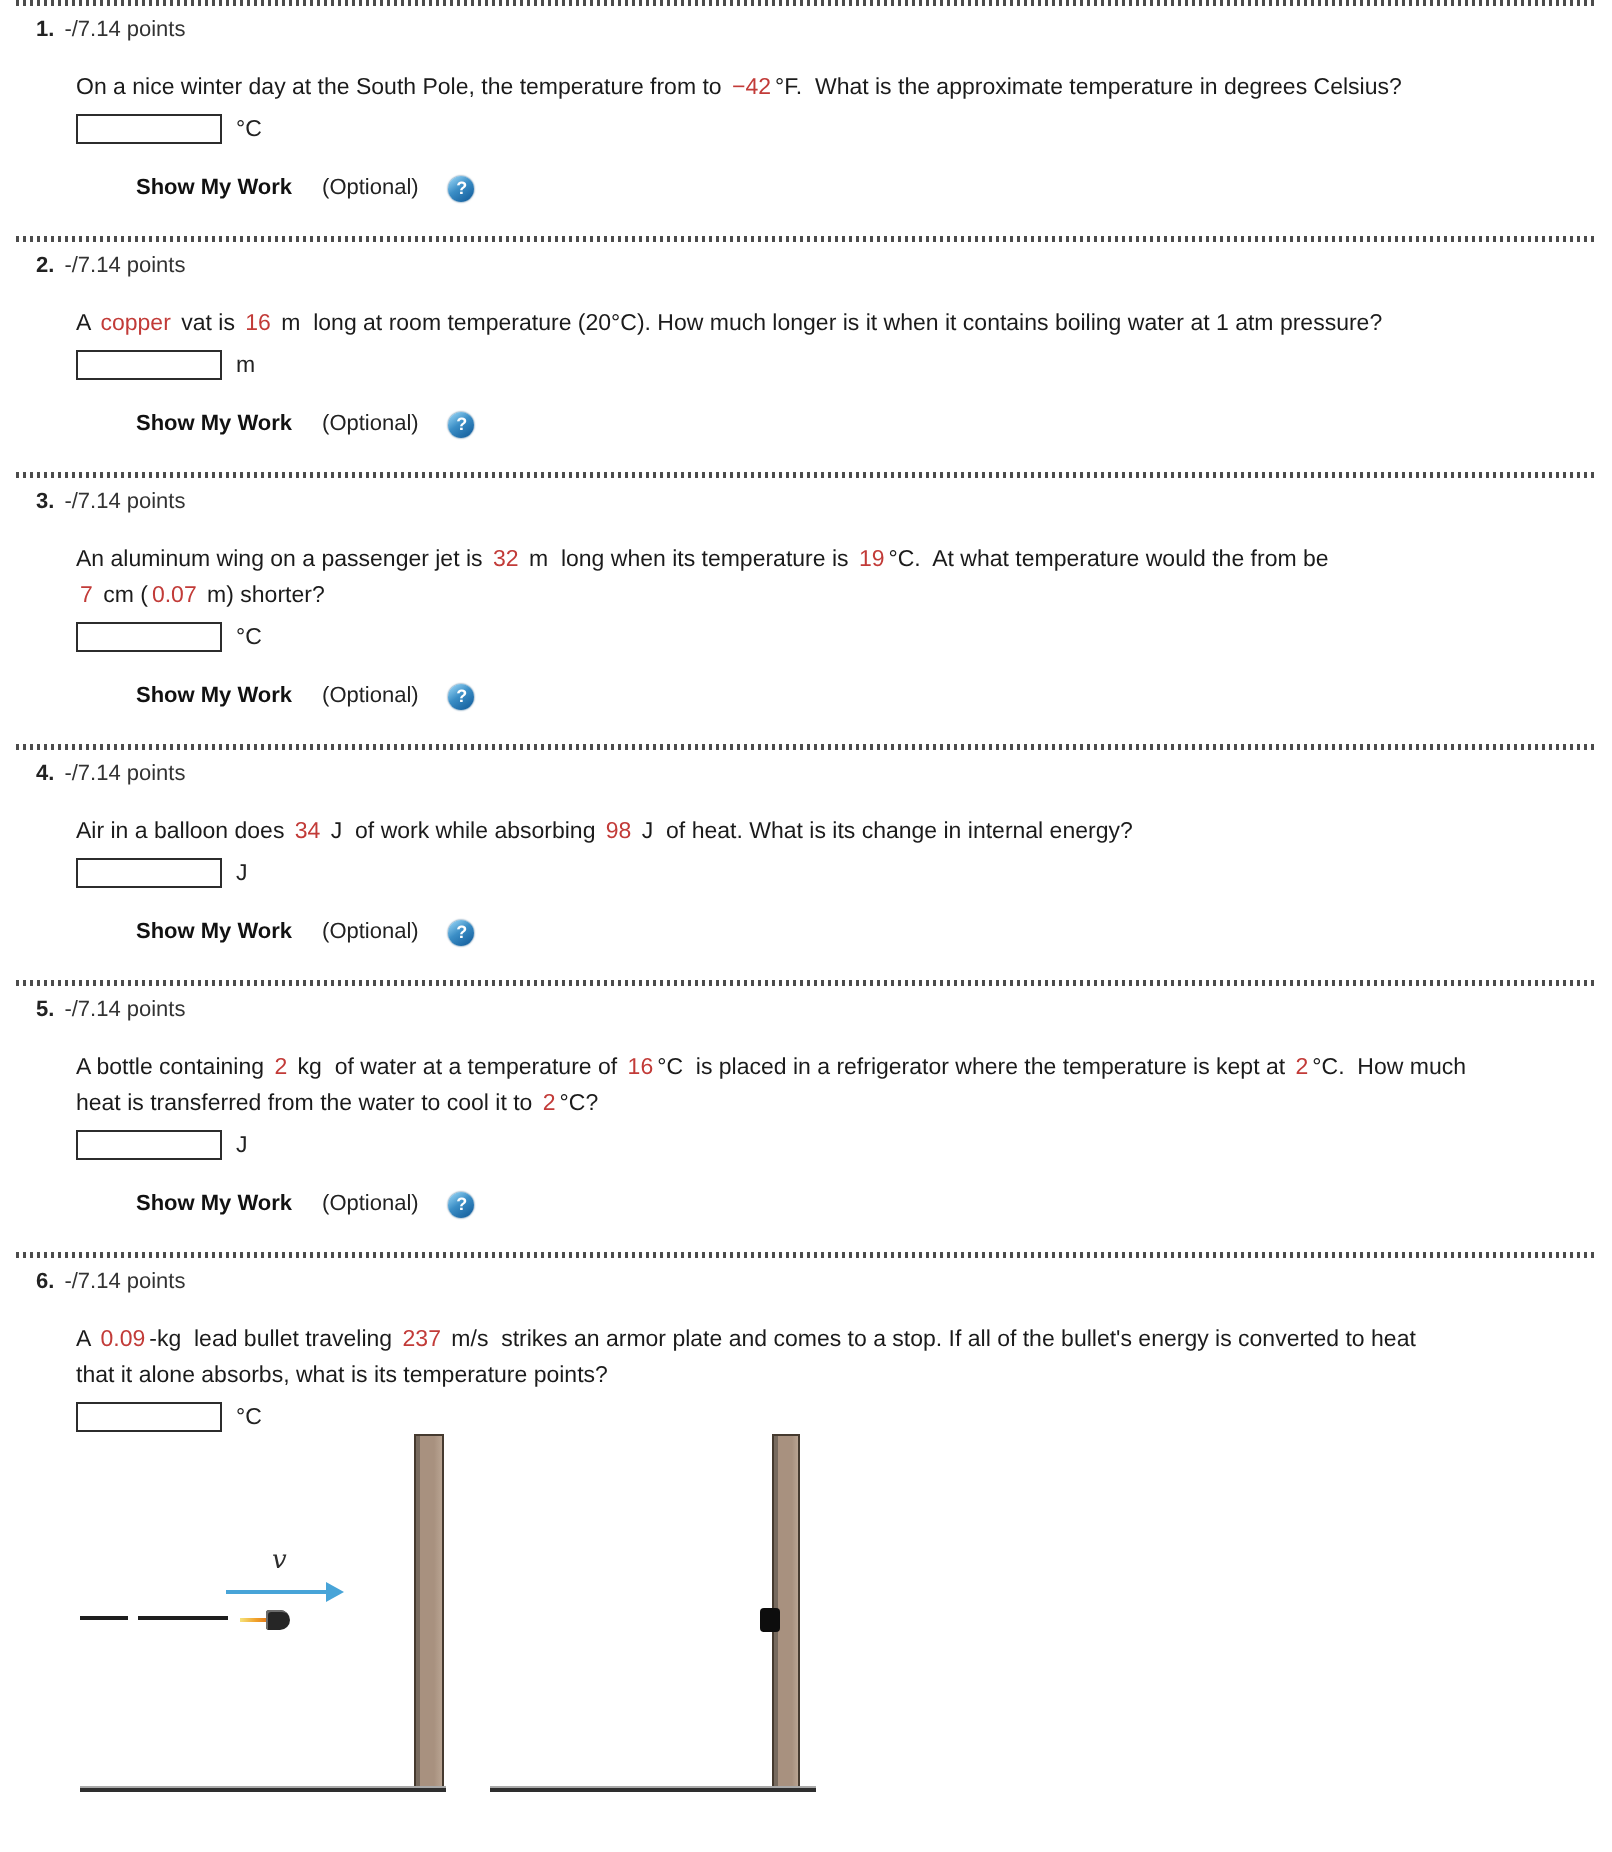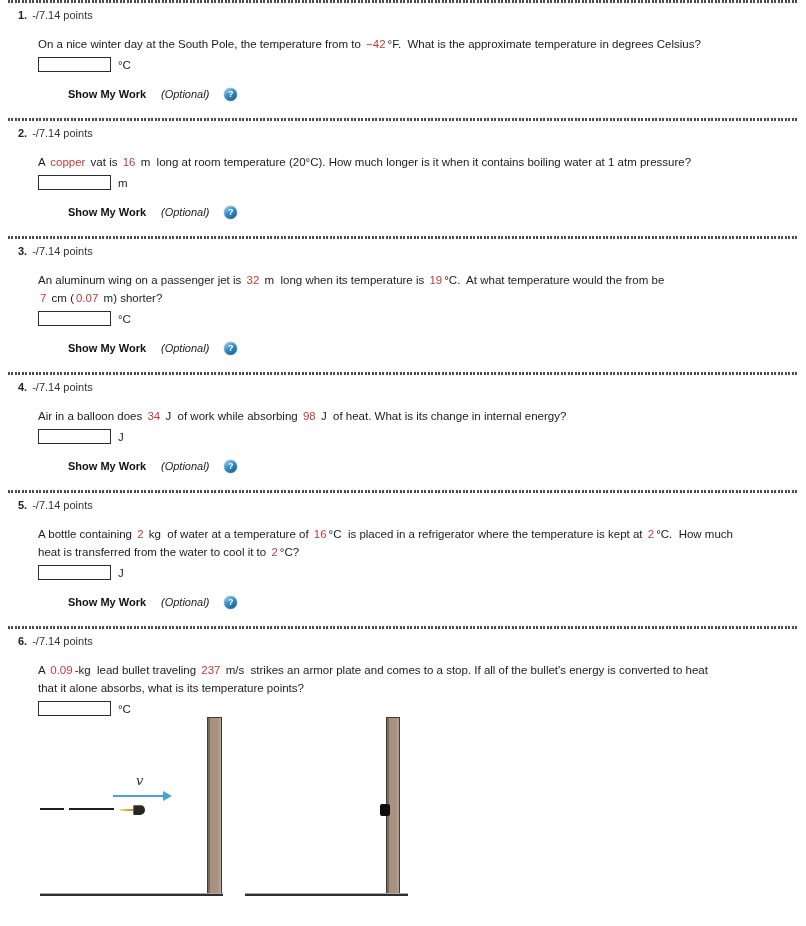--- a/index.html
+++ b/index.html
@@ -19,21 +19,21 @@
   .q-line { white-space:pre-wrap; }
   .val-red { color:#c23b38; margin:16px 2px; }
   .answer-row { margin-top:3px; padding-left:38px; display:flex; align-items:center; gap:7px; height:17px; }
   .answer-box {
     width:73px; height:15px; border:1px solid #2c2c2c; background:#fff;
     font-family:"Liberation Sans",sans-serif; font-size:11px; padding:0 2px; border-radius:0;
   }
   .answer-unit { font-size:11.5px; color:#222; }
   .show-work-row { margin-top:13px; padding-left:68px; padding-bottom:16px; display:flex; align-items:center; gap:15px; height:32px; }
   .smw-bold { font-weight:bold; font-size:11px; color:#111; }
-  .smw-opt { font-size:11px; color:#222;font-style:italic; }
+  .smw-opt { font-size:11px; color:#222; }
   .help-icon {
     width:13px; height:13px; border-radius:50%;
     background:linear-gradient(145deg,#8dcdf0 10%,#3b8ec6 45%,#16619f 90%);
     color:#fff; font-size:9px; font-weight:bold;
     display:flex; align-items:center; justify-content:center;
     box-shadow:0 0 1px #0a4a7d; cursor:pointer; flex:0 0 auto;
   }
   
   .figure { position:relative; width:806px; height:182px; }
   .plate {

